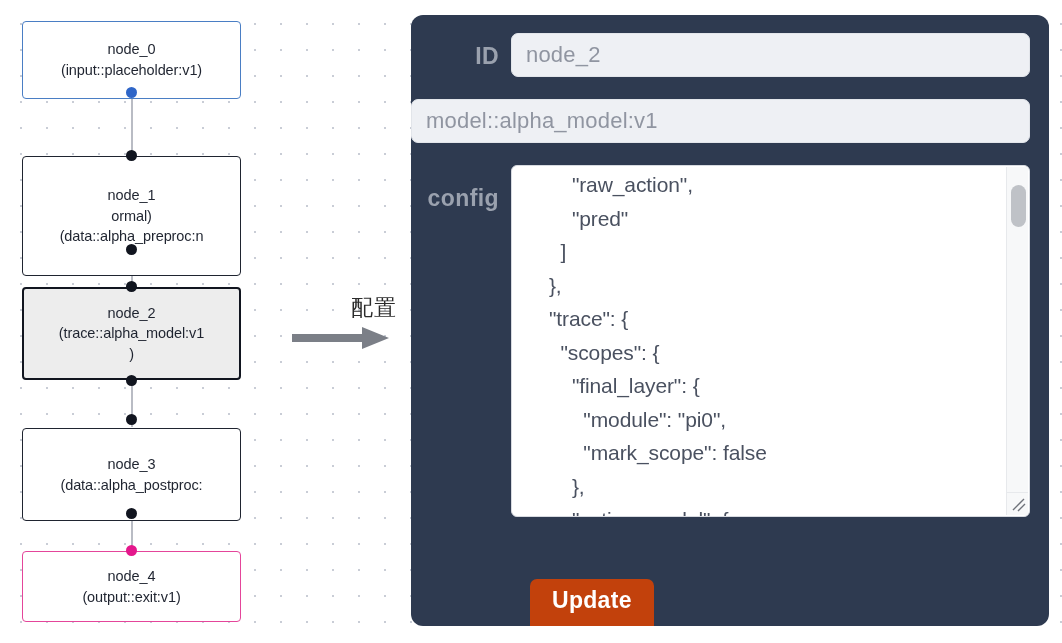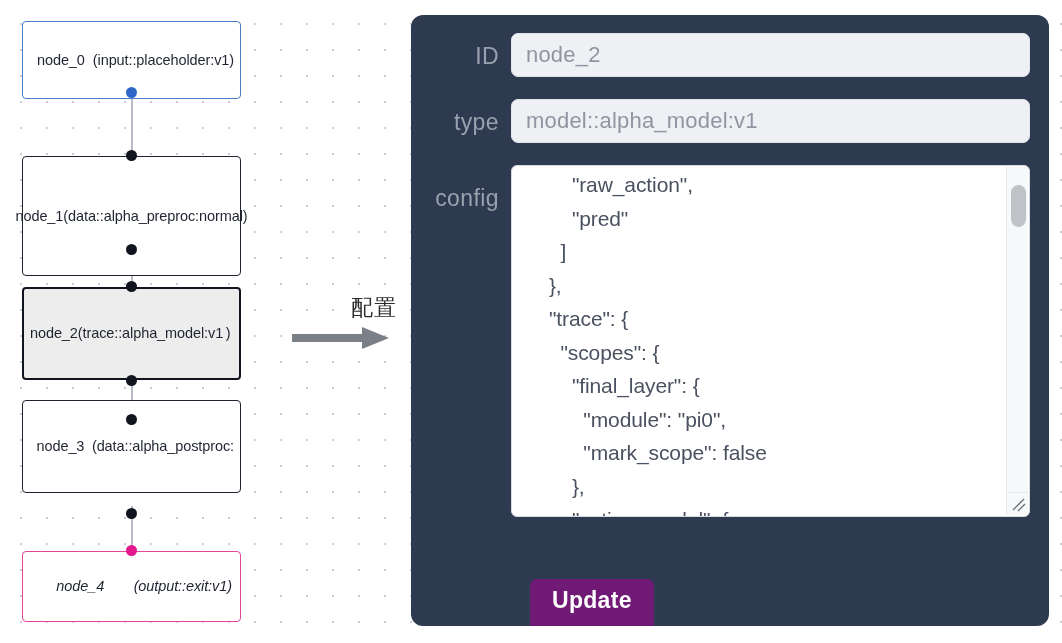--- a/index.html
+++ b/index.html
@@ -30,42 +30,42 @@
   }
 
   .node {
     position: absolute;
     left: 22px;
     width: 219px;
     background: #ffffff;
     border: 1.6px solid #1f2430;
     border-radius: 4px;
     display: flex;
-    flex-direction: row;
+    flex-direction: column;
     align-items: center;
     justify-content: center;
     text-align: center;
     color: #1f2430;
     font-size: 14.5px;
     line-height: 1.42;
     letter-spacing: -0.1px;
     padding: 2px 6px;
     z-index: 3;
   }
   .node .ln { display: block; width: 100%; }
 
   .node.n0 { border-color: #4a7ec4; }
   .node.n2 { background: #ededed; border-width: 2px; border-color: #11151f; }
-  .node.n4 { border-color: #e4459a; border-width: 1.6px; font-style: italic; }
+  .node.n4 { border-color: #e4459a; border-width: 1.6px; }
 
   
   #node0 { top: 21px;  height: 78px; }
   #node1 { top: 156px; height: 120px; }
   #node2 { top: 287px; height: 93px; }
-  #node3 { top: 400px; height: 93px; }
+  #node3 { top: 428px; height: 93px; }
   #node4 { top: 551px; height: 71px; }
 
   
   .edge {
     position: absolute;
     left: 131px;
     width: 2px;
     background: #b9bcc4;
     z-index: 1;
   }
@@ -144,20 +144,21 @@
     width: 100px;
     flex: 0 0 100px;
     text-align: right;
     color: #9aa1ae;
     font-size: 23px;
     letter-spacing: 0.4px;
     padding-right: 12px;
     line-height: 1;
     padding-top: 12px;
     user-select: none;
+    font-weight: bold;
   }
   #label-config { padding-top: 22px; }
 
   .field-input {
     flex: 1 1 auto;
     background: #eef0f4;
     border: 1px solid #e2e5ea;
     border-radius: 7px;
     height: 44px;
     display: flex;
@@ -217,21 +218,21 @@
   }
   .ta-corner svg { display: block; }
 
   
   #btn-row {
     position: absolute;
     left: 119px;
     bottom: 0px;
   }
   #update-btn {
-    background: #701a75;
+    background: #c2410c;
     color: #ffffff;
     border: none;
     border-radius: 7px 7px 0 0;
     font-family: "Liberation Sans", sans-serif;
     font-size: 23px;
     font-weight: bold;
     letter-spacing: 0.3px;
     padding: 10px 22px 14px 22px;
     cursor: pointer;
     line-height: 1;
@@ -249,22 +250,22 @@
     <div class="edge" id="edge23"></div>
     <div class="edge" id="edge34"></div>
 
     <div class="node n0" id="node0">
       <span class="ln">node_0</span>
       <span class="ln">(input::placeholder:v1)</span>
     </div>
 
     <div class="node n1" id="node1">
       <span class="ln">node_1</span>
+      <span class="ln">ormal)</span>
       <span class="ln">(data::alpha_preproc:n</span>
-      <span class="ln">ormal)</span>
     </div>
 
     <div class="node n2" id="node2">
       <span class="ln">node_2</span>
       <span class="ln">(trace::alpha_model:v1</span>
       <span class="ln">)</span>
     </div>
 
     <div class="node n3" id="node3">
       <span class="ln">node_3</span>
@@ -294,21 +295,20 @@
   </div>
 
   <div id="panel">
 
     <div class="field-row" id="row-id">
       <div class="field-label">ID</div>
       <div class="field-input" placeholder="node_2">node_2</div>
     </div>
 
     <div class="field-row" id="row-type">
-      <div class="field-label">type</div>
       <div class="field-input" placeholder="model::alpha_model:v1">model::alpha_model:v1</div>
     </div>
 
     <div class="field-row" id="row-config">
       <div class="field-label" id="label-config">config</div>
       <div class="ta-wrap">
         <div class="ta-text">        "raw_action",
         "pred"
       ]
     },

